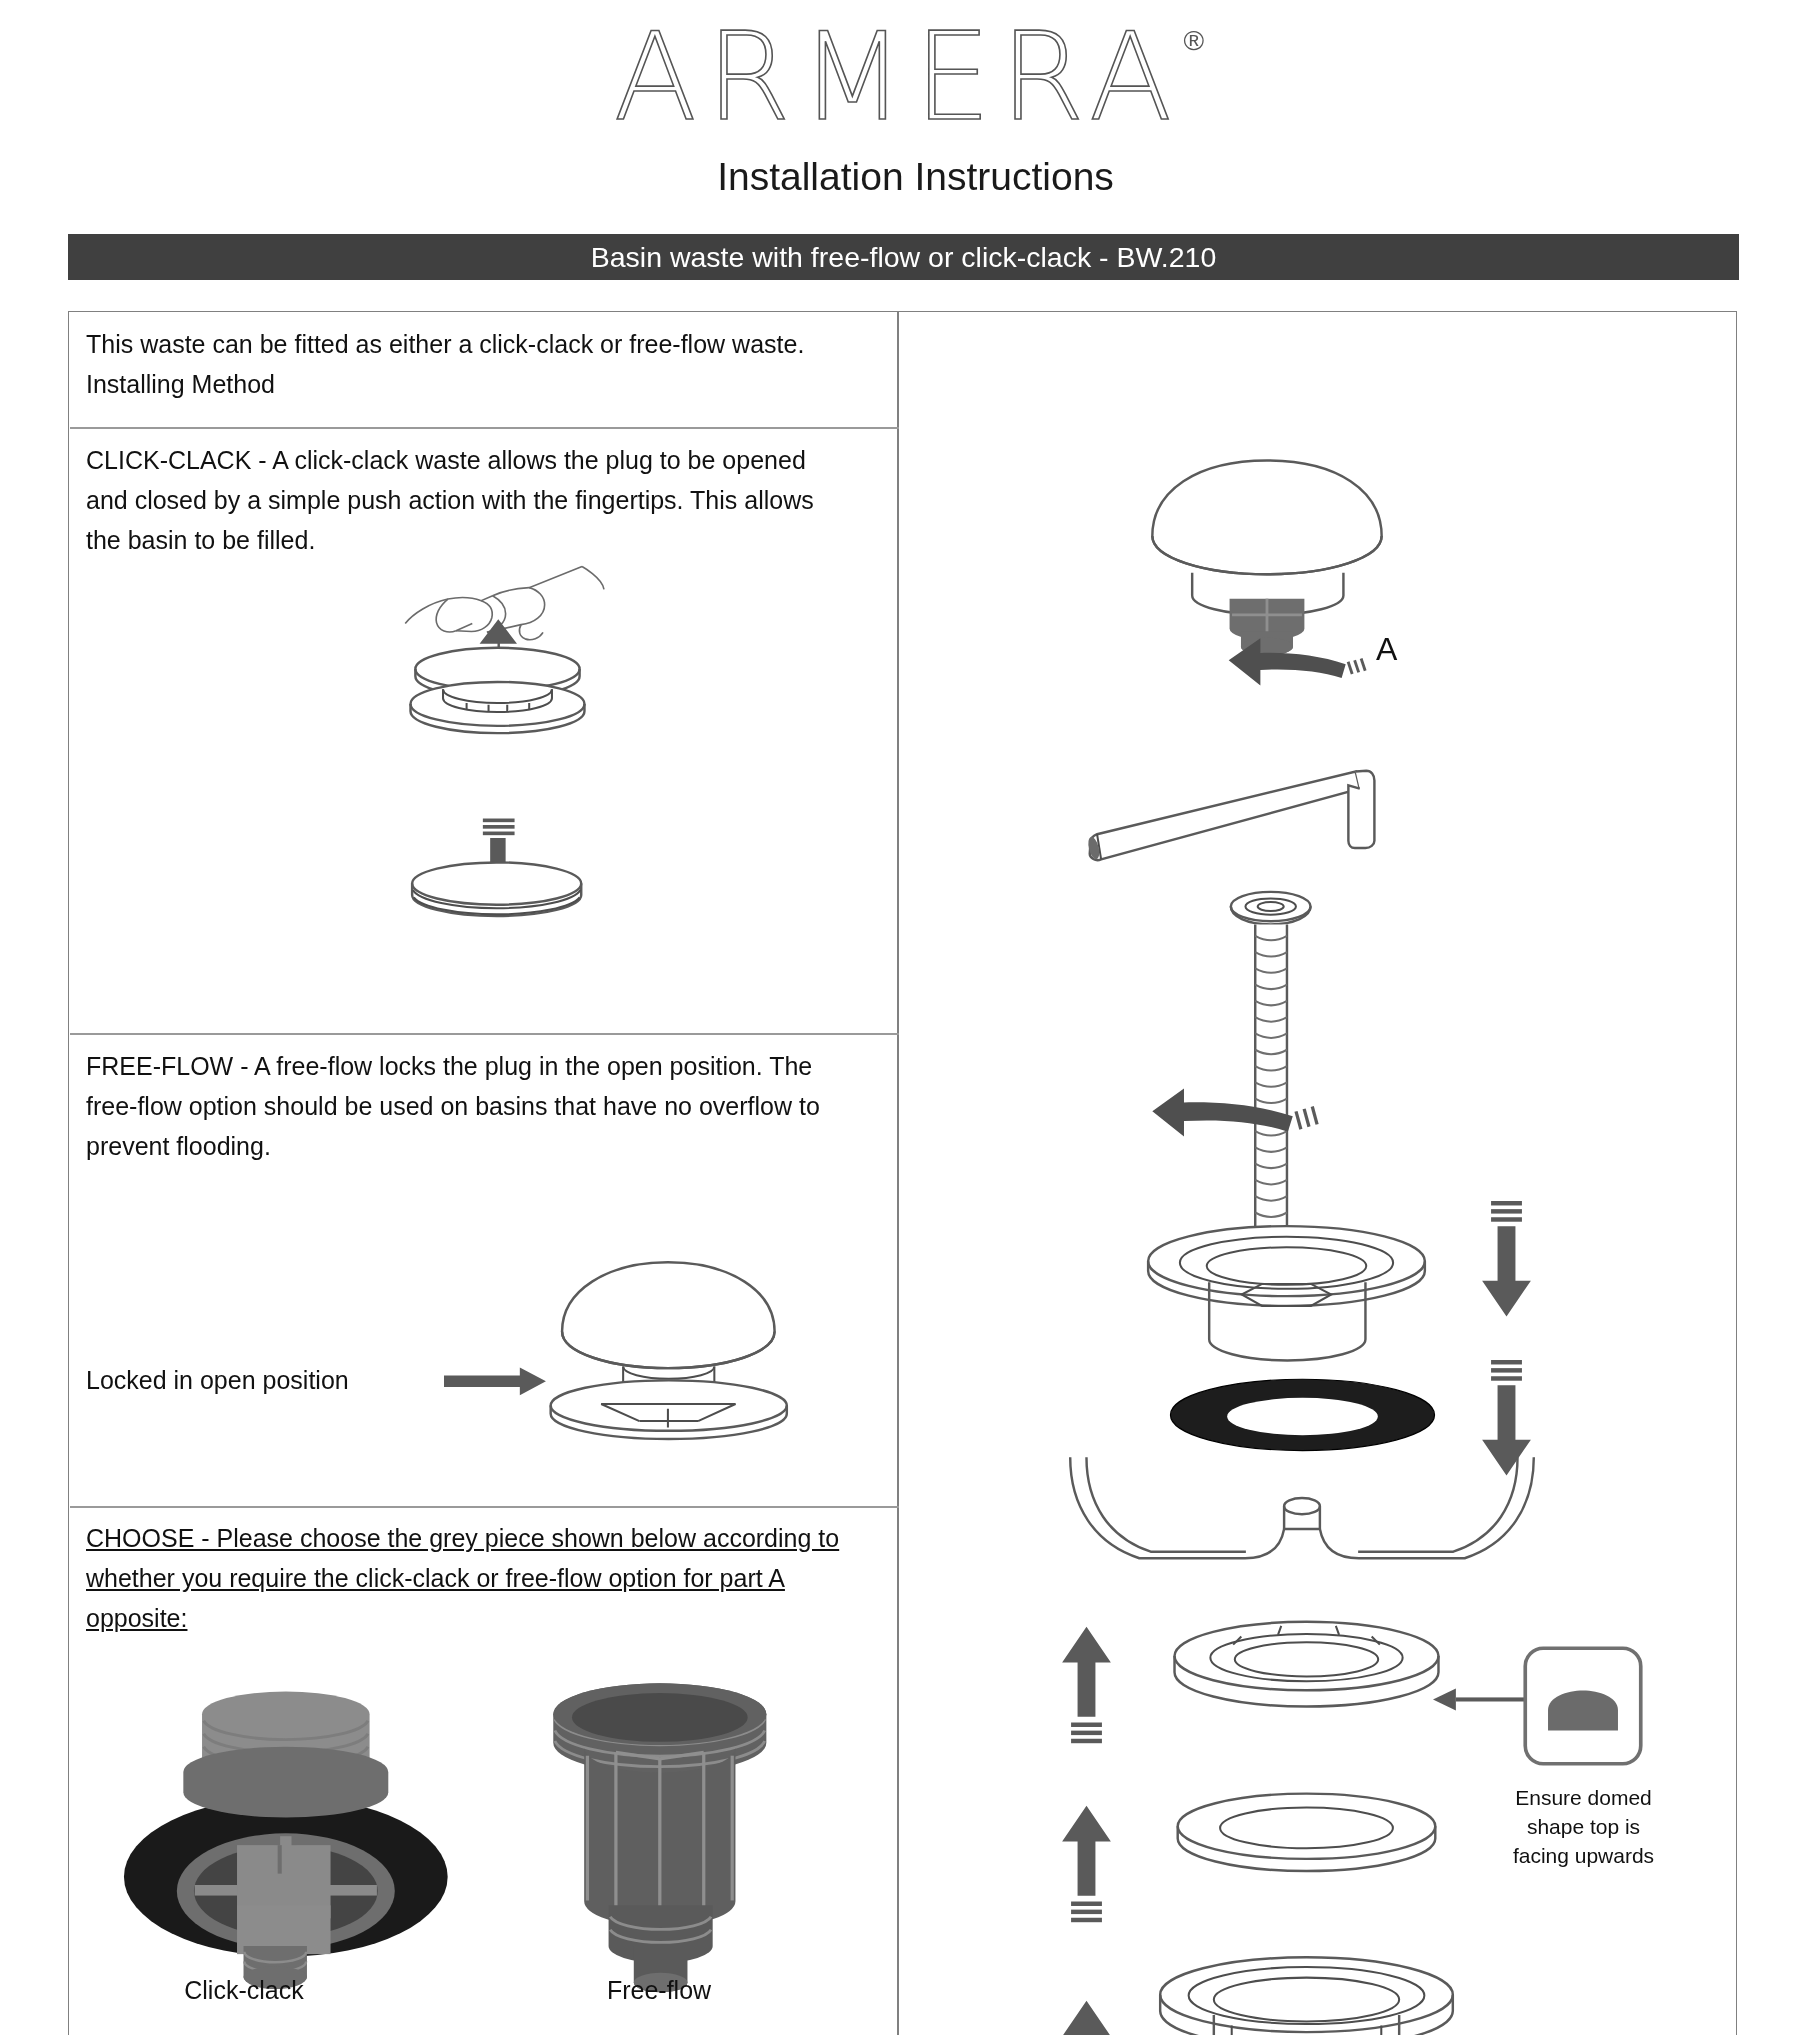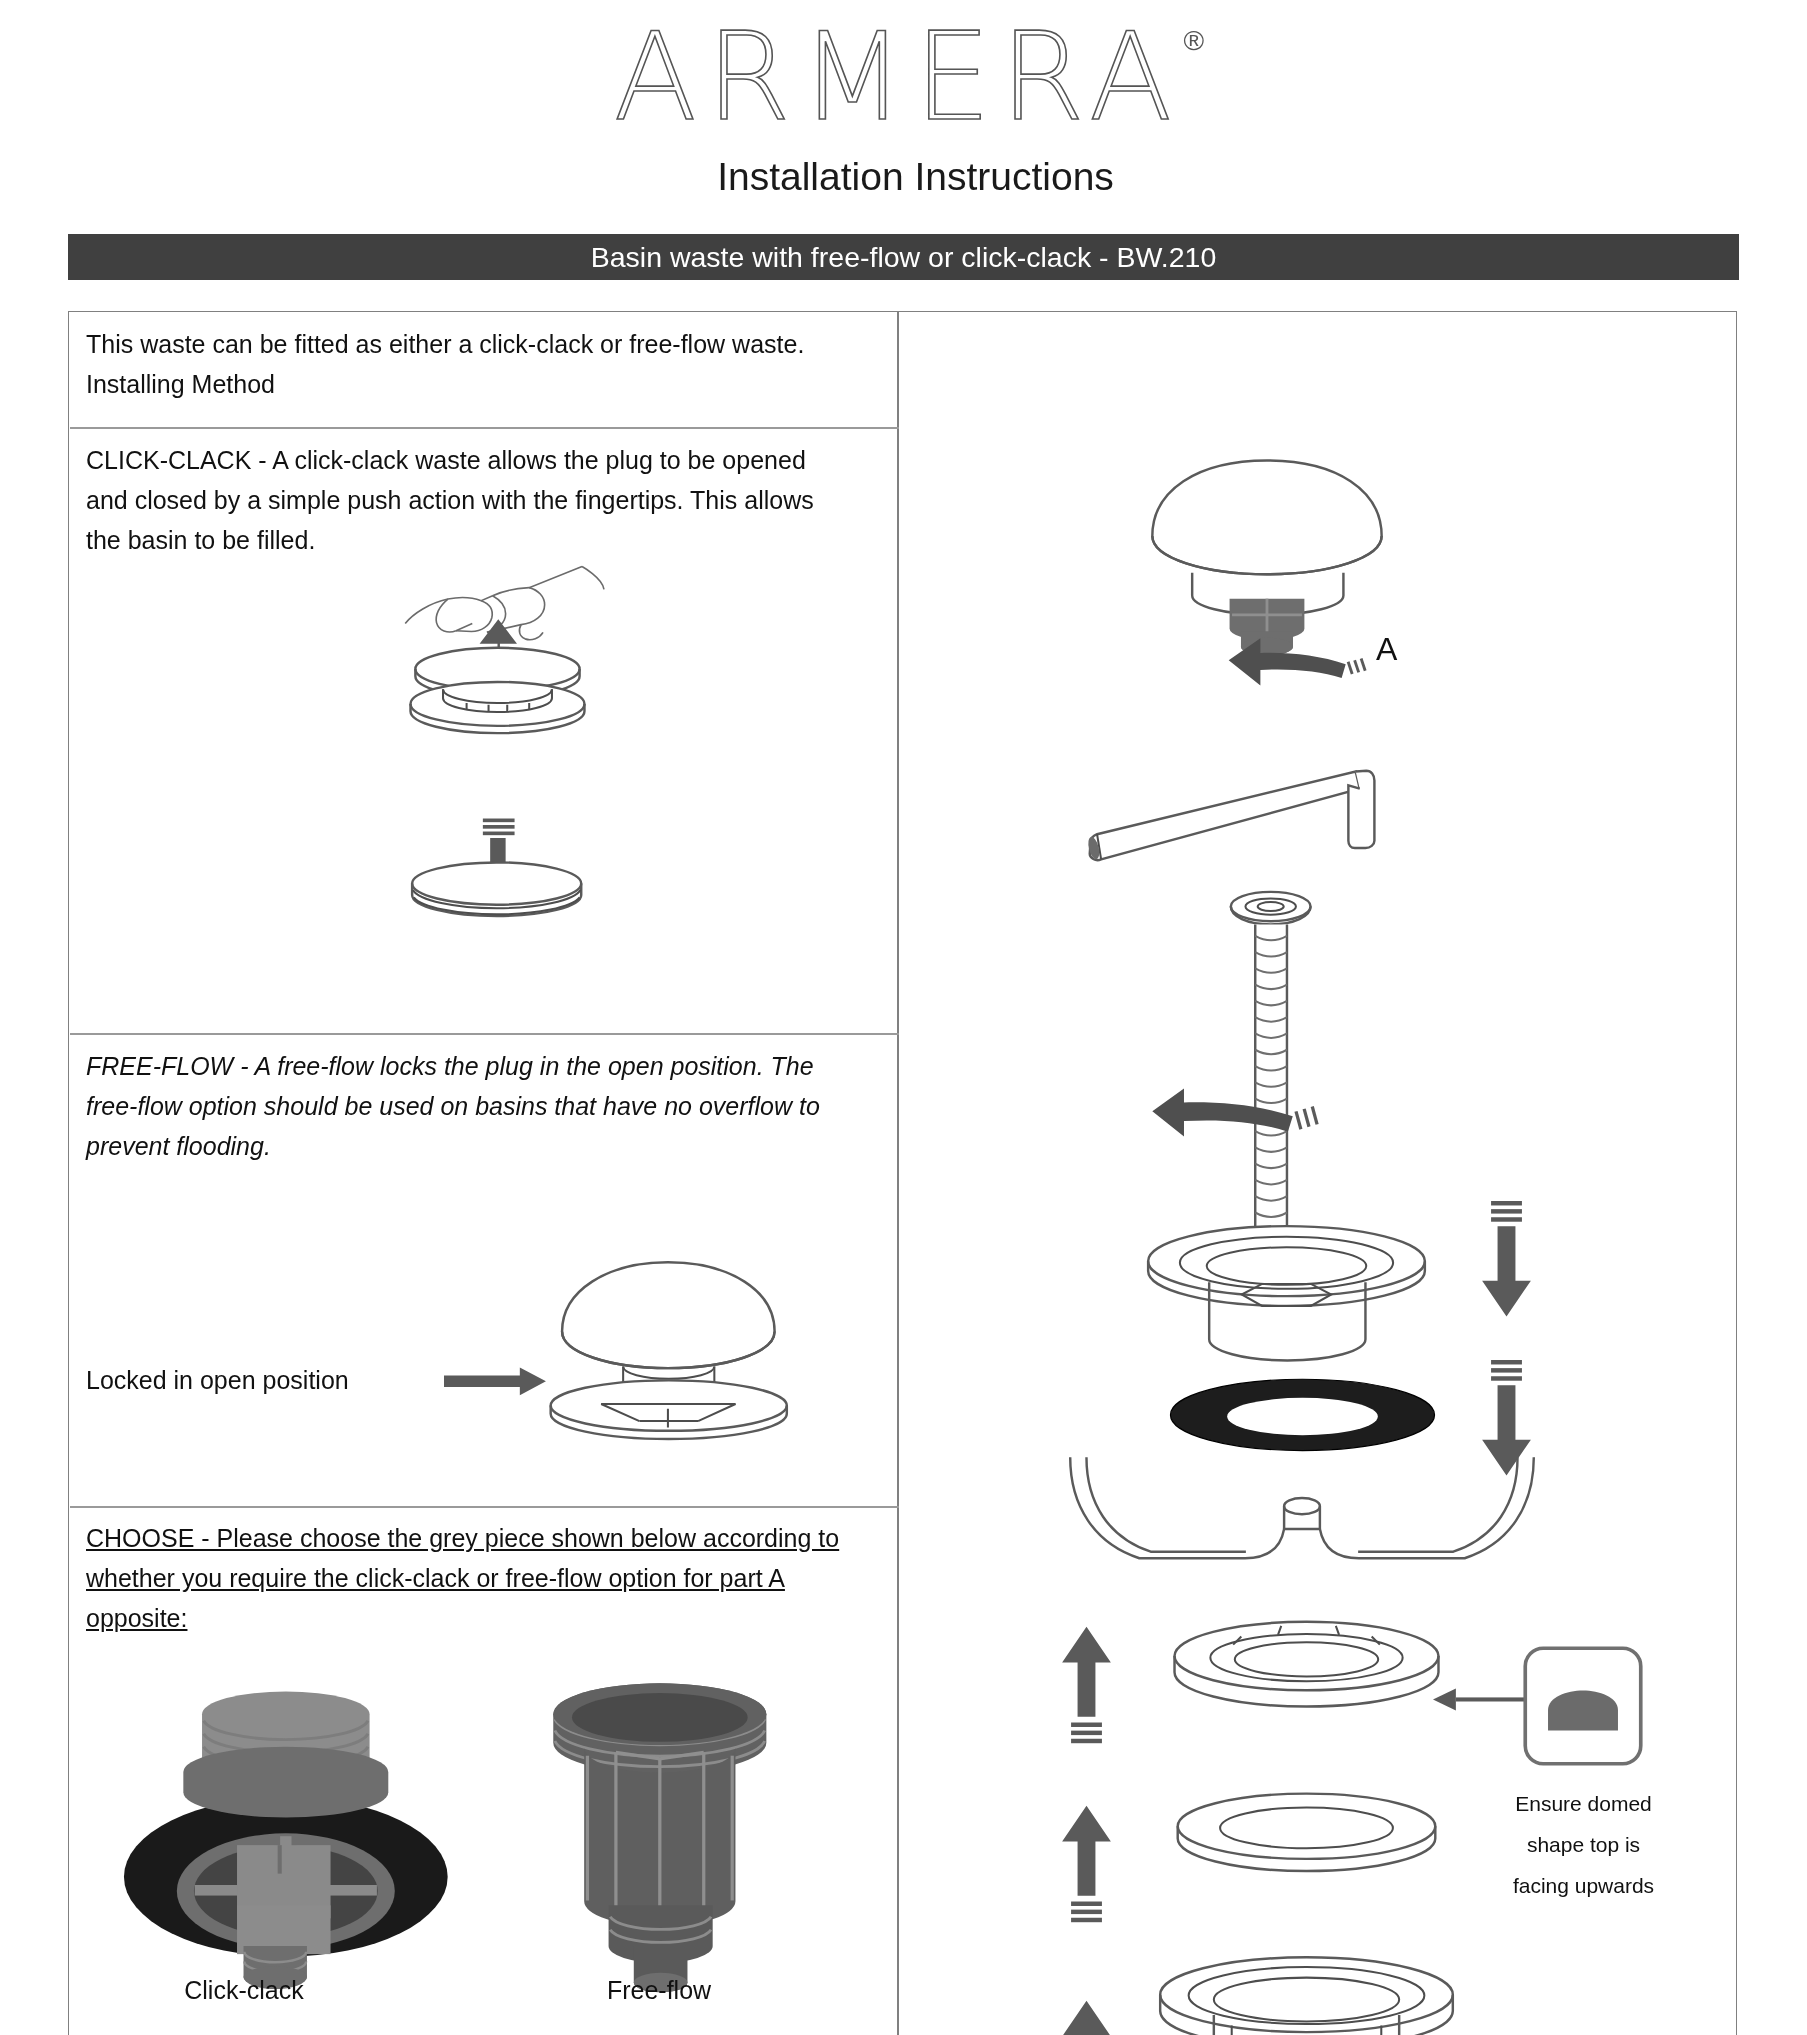--- a/index.html
+++ b/index.html
@@ -70,21 +70,21 @@
   .fillw{fill:#ffffff;}
   .arr{fill:#5a5a5a;}
   .arrdk{fill:#4f4f4f;}
   .greyfill{fill:#6e6e6e;}
   .greylt{fill:#8c8c8c;}
   .blk{fill:#1a1a1a;}
 
   .note{
     position:absolute;text-align:center;
     font-family:"Liberation Sans",sans-serif;
-    font-size:21px;line-height:41px;color:#111;
+    font-size:21px;line-height:29px;color:#111;
   }
   .partA{
     position:absolute;font-size:32px;color:#111;font-family:"Liberation Sans",sans-serif;
   }
 </style>
 </head>
 <body>
 
 <div class="page">
 
@@ -154,21 +154,21 @@
 
       <g>
         <path class="fillw ln2" d="M52 800 a208 52 0 1 0 416 0 a208 52 0 1 0 -416 0"></path>
         <path class="ln2" d="M52 800 L52 828 a208 52 0 0 0 416 0 L468 800"></path>
         <path class="ln" d="M54 816 a208 52 0 0 0 412 0"></path>
         <path class="ln" d="M56 834 a208 52 0 0 0 408 0"></path>
       </g>
     </svg>
   </div>
 
-  <div class="txt" style="left:86px;top:1046px;width:765px;font-style:italic;">FREE-FLOW - A free-flow locks the plug in the open position. The free-flow option should be used on basins that have no overflow to prevent flooding.</div>
+  <div class="txt" style="left:86px;top:1046px;width:765px;">FREE-FLOW - A free-flow locks the plug in the open position. The free-flow option should be used on basins that have no overflow to prevent flooding.</div>
 
   <div class="lbl" style="left:86px;top:1368px;">Locked in open position</div>
 
   <div class="draw" style="left:444px;top:1364px;width:106px;height:37px;">
     <svg width="106" height="37" viewBox="0 0 260 90">
       <path class="arr" d="M0 28 L186 28 L186 8 L250 42 L186 76 L186 56 L0 56 Z"></path>
     </svg>
   </div>
 
   <div class="draw" style="left:505px;top:1246px;width:334px;height:228px;">

